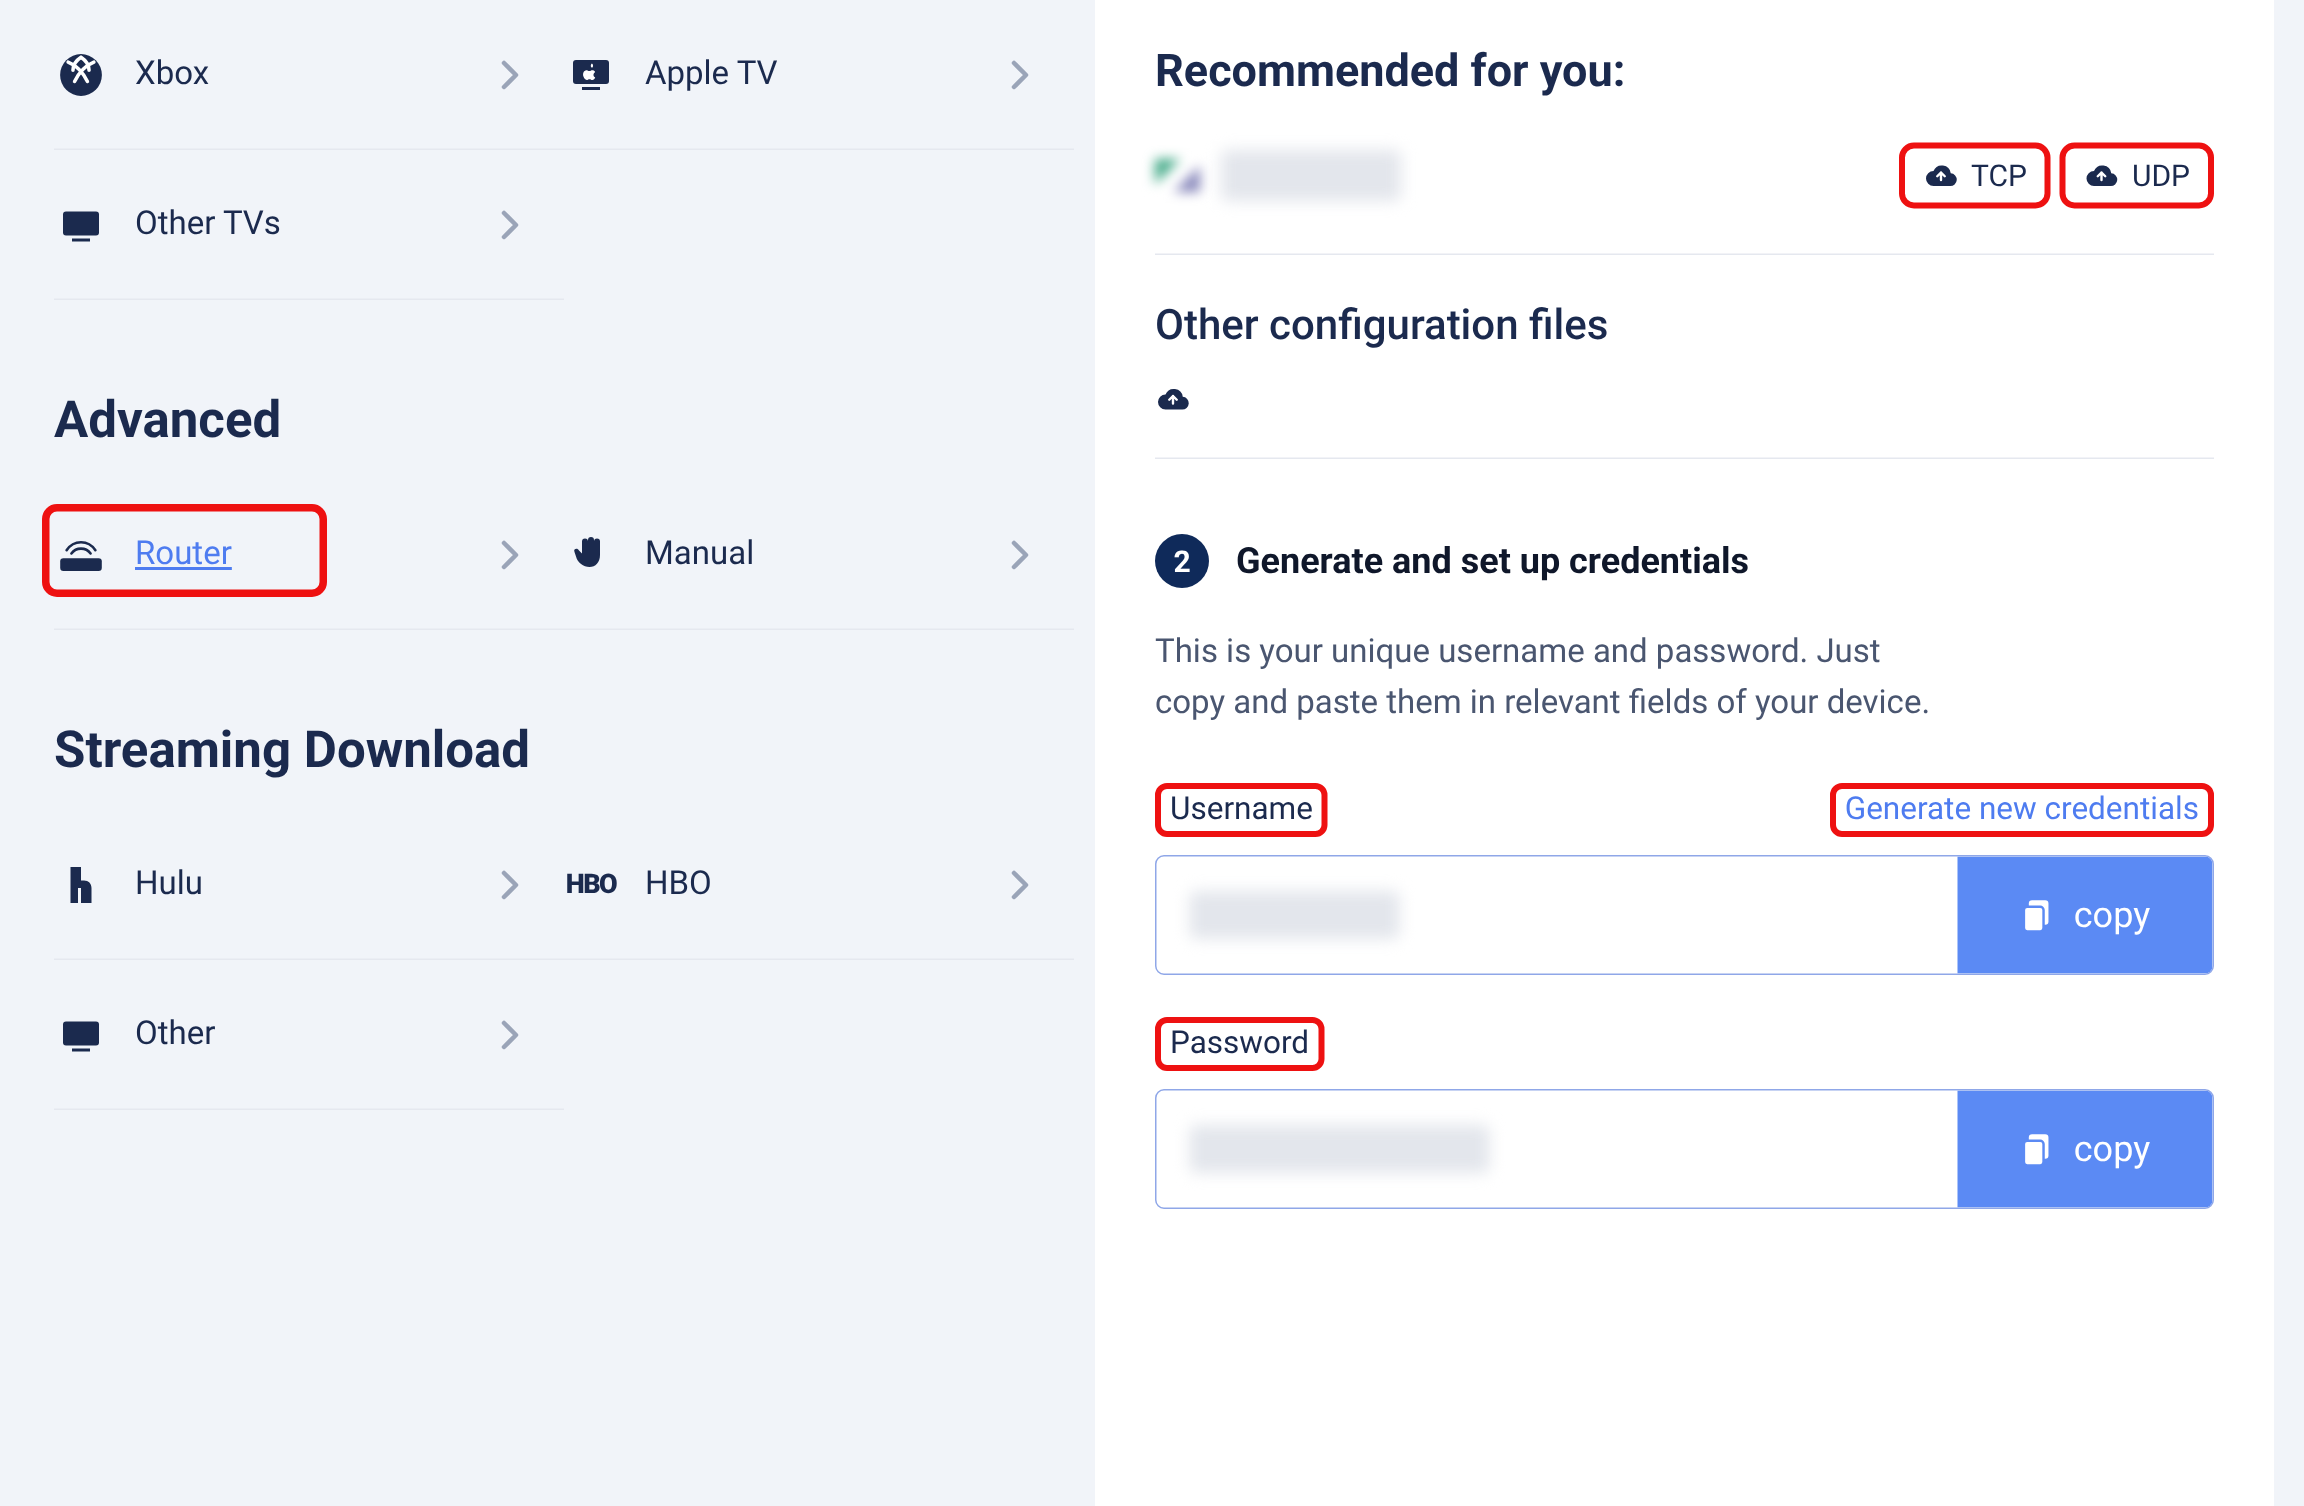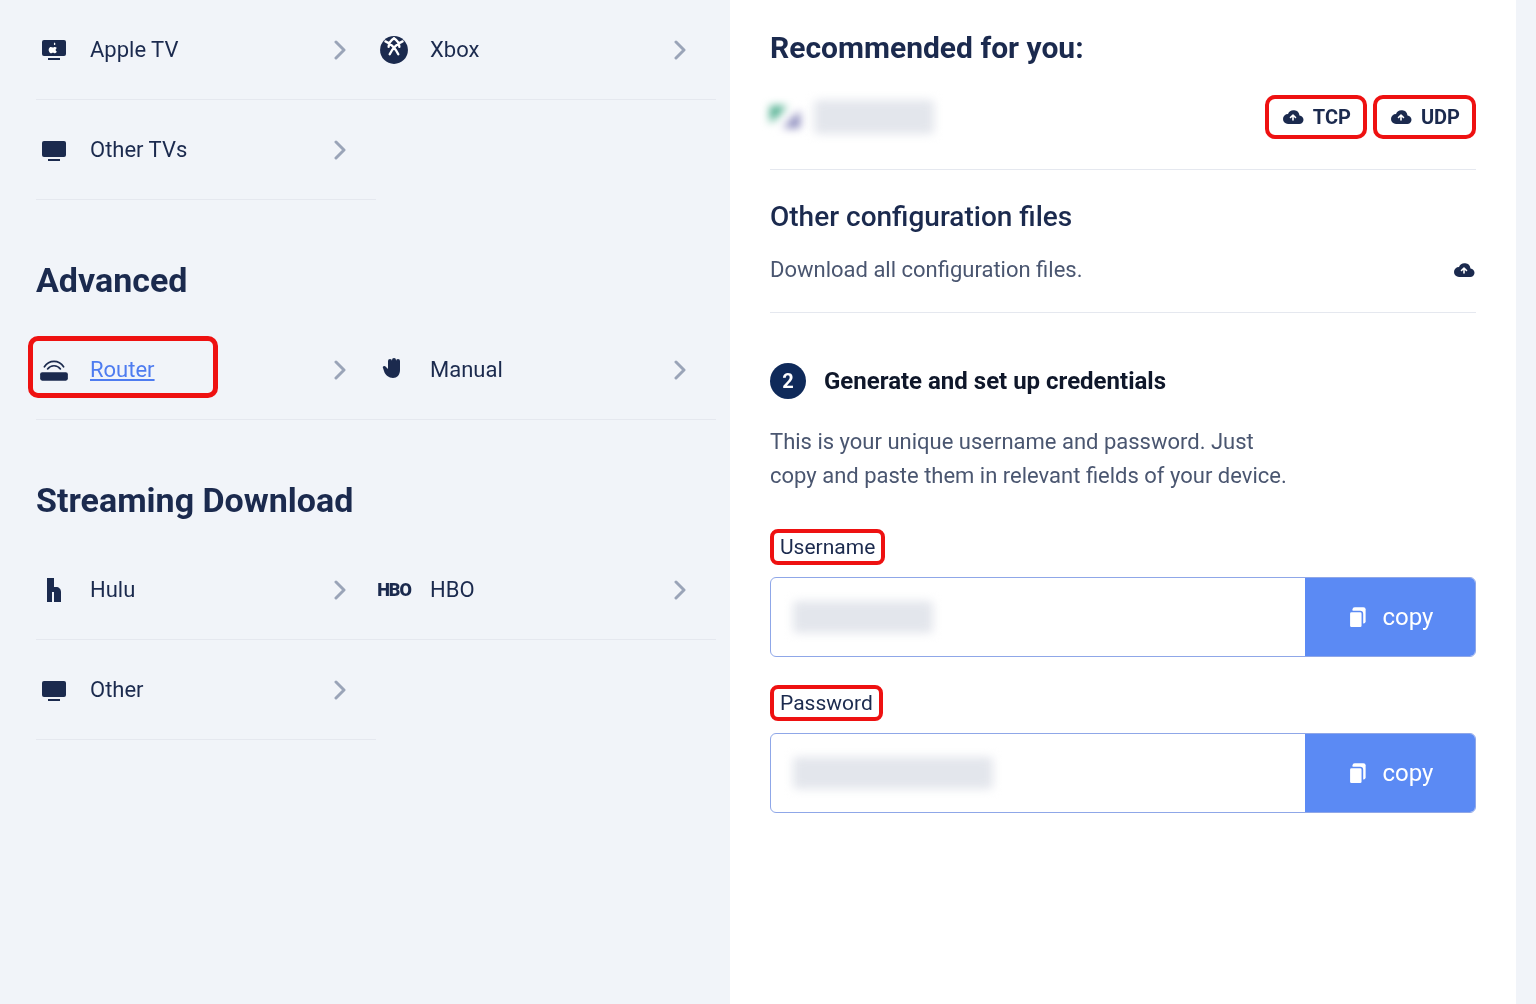--- a/index.html
+++ b/index.html
@@ -96,21 +96,20 @@
     display: inline-flex;
     align-items: center;
     gap: 8px;
     padding: 6px 12px;
     font-size: 20px;
     color: #1b2a4e;
     border: 4px solid #e11;
     border-radius: 10px;
     margin-left: 6px;
     cursor: pointer;
-    font-weight: bold;
   }
   .right h3 {
     font-size: 28px;
     font-weight: 500;
     color: #1b2a4e;
     margin-bottom: 24px;
   }
   .dlrow {
     display: flex;
     align-items: center;
@@ -255,38 +254,38 @@
       </g>
   </defs>
 </svg>
 
 <div class="wrap">
 
   <div class="left">
     <div class="grid">
       <div class="device">
         <span class="ico">
+            <svg width="30" height="30" viewBox="0 0 28 28">
+              <use href="#xboxico"></use>
+            </svg>
+          </span>
+        <span class="label">Xbox</span>
+        <span class="chev">
+            <svg viewBox="0 0 12 20">
+              <use href="#chev"></use>
+            </svg>
+          </span>
+      </div>
+      <div class="device">
+        <span class="ico">
             <svg width="30" height="28" viewBox="0 0 28 28">
               <use href="#appleico"></use>
             </svg>
           </span>
         <span class="label">Apple TV</span>
-        <span class="chev">
-            <svg viewBox="0 0 12 20">
-              <use href="#chev"></use>
-            </svg>
-          </span>
-      </div>
-      <div class="device">
-        <span class="ico">
-            <svg width="30" height="30" viewBox="0 0 28 28">
-              <use href="#xboxico"></use>
-            </svg>
-          </span>
-        <span class="label">Xbox</span>
         <span class="chev">
             <svg viewBox="0 0 12 20">
               <use href="#chev"></use>
             </svg>
           </span>
       </div>
       <div class="device">
         <span class="ico">
             <svg width="30" height="26" viewBox="0 0 28 26">
               <use href="#tv"></use>
@@ -387,34 +386,34 @@
       <div class="protobtn">
         <svg class="cloud" viewBox="0 0 24 18">
             <use href="#cloud"></use>
           </svg>
         <span>UDP</span>
       </div>
     </div>
 
     <h3>Other configuration files</h3>
     <div class="dlrow">
-      <span>Download all configuration files.</span>
       <svg class="cloud" viewBox="0 0 24 18" style="color:#1b2a4e">
           <use href="#cloud"></use>
         </svg>
     </div>
 
     <div class="steprow">
       <div class="stepnum">2</div>
       <div class="steptitle">Generate and set up credentials</div>
     </div>
     <div class="desc">This is your unique username and password. Just copy and paste them in relevant fields of your device.</div>
 
     <div class="fieldhead">
       <span class="fieldlabel redbox-inline">Username</span>
+      <span class="genlink redbox-inline">Generate new credentials</span>
     </div>
     <div class="copyrow">
       <div class="val">
           <div class="blurval w1"></div>
         </div>
       <div class="copybtn">
         <svg width="22" height="24" viewBox="0 0 20 22">
             <use href="#copyico"></use>
           </svg>
         <span>copy</span>

